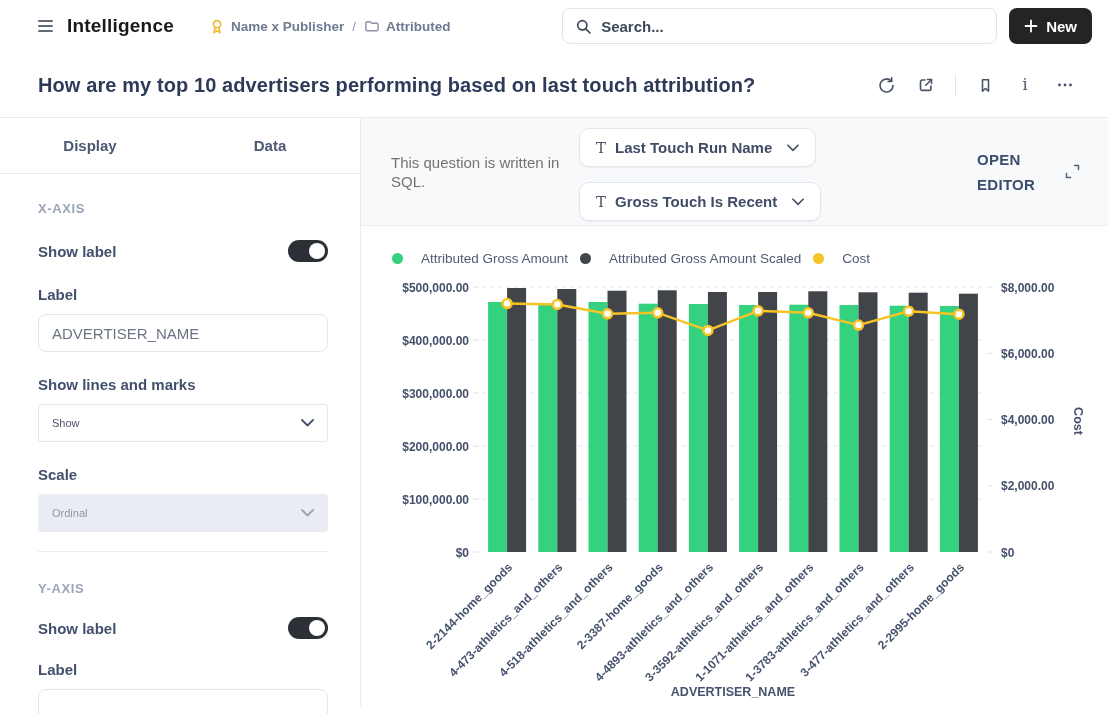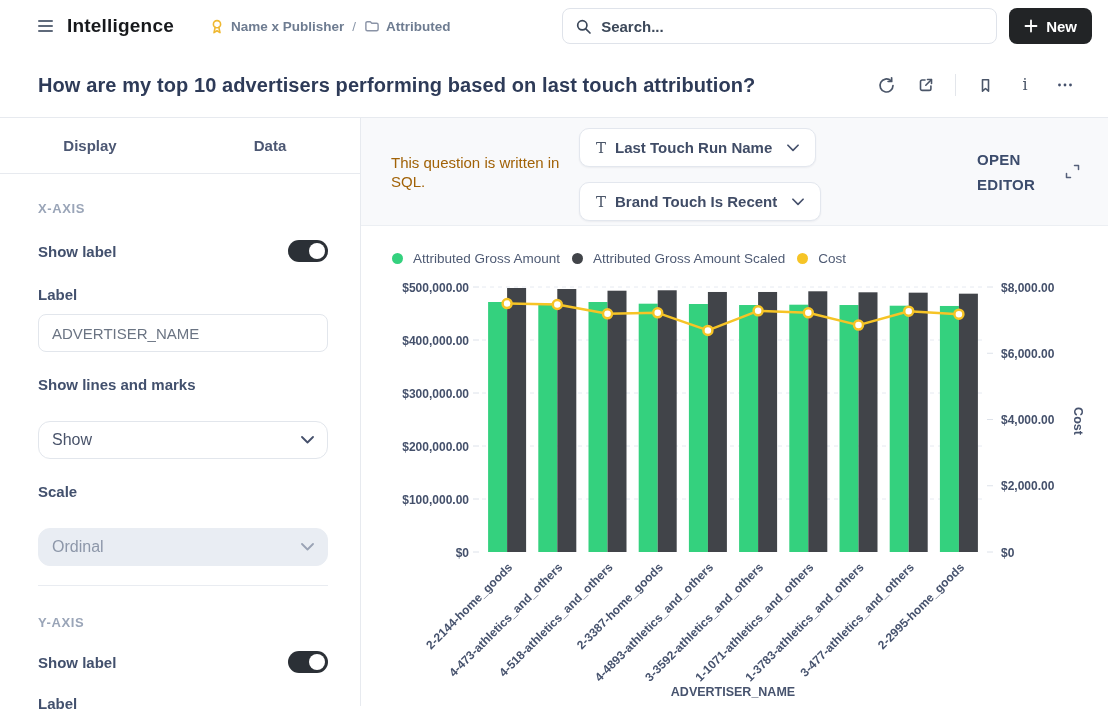--- a/index.html
+++ b/index.html
@@ -47,48 +47,48 @@
   .panel-body { padding:27px 32px 0 38px; }
   .section-h { font-size:13px; font-weight:700; letter-spacing:.6px; color:#9aa5b8; }
   .field-row { display:flex; align-items:center; justify-content:space-between; margin-top:24px; }
   .field-label { font-size:15px; font-weight:700; color:#42506d; }
   .toggle { width:40px; height:22px; border-radius:11px; background:#c9ced6; border:none; position:relative; cursor:pointer; flex:none; }
   .toggle.on { background:#2b3036; }
   .toggle .knob { position:absolute; top:3px; left:3px; width:16px; height:16px; border-radius:50%; background:#fff; transition:left .1s; }
   .toggle.on .knob { left:21px; }
   .text-input { margin-top:11px; width:100%; height:38px; border:1px solid #e2e6ec; border-radius:8px;
     padding:0 13px; font-size:15px; color:#6b7483; font-family:inherit; background:#fff; outline:none; display:block; }
-  .select { margin-top:28px; width:100%; height:38px; border:1px solid #e2e6ec; border-radius:12px;
-    background:#fff; display:flex; align-items:center; padding:0 13px; font-size:16px; color:#49536a; cursor:pointer; }
+  .select { margin-top:11px; width:100%; height:38px; border:1px solid #e2e6ec; border-radius:3px;
+    background:#fff; display:flex; align-items:center; padding:0 13px; font-size:11px; color:#49536a; cursor:pointer; }
   .select .chev { margin-left:auto; color:#45506b; display:flex; }
   .select.disabled { background:#e9edf3; border-color:#e9edf3; color:#8d97a9; cursor:default; }
   .select.disabled .chev { color:#9aa3b5; }
   .hr { border:none; border-top:1px solid #e9ecf1; margin:19px 0 0 0; }
   .mt29 { margin-top:29px; }
   .mt21 { margin-top:21px; }
   .mt22 { margin-top:22px; }
 
   
   .qbar { height:108px; background:#f8f9fb; border-bottom:1px solid #eceff3; display:flex;
     padding:0 28px 0 30px; flex:none; }
-  .sql-notice { width:172px; font-size:15px; line-height:19px; color:#a16207; align-self:center; }
+  .sql-notice { width:172px; font-size:15px; line-height:19px; color:#737373; align-self:center; }
   .pills { display:flex; flex-direction:column; align-items:flex-start; gap:15px; margin-left:16px; padding-top:10px; }
   .pill { height:39px; background:#fff; border:1px solid #e3e7ee; border-radius:10px;
     box-shadow:0 1px 2px rgba(26,41,66,.06); display:flex; align-items:center; padding:0 16px;
     font-size:15px; font-weight:700; color:#404c66; gap:9px; cursor:pointer; font-family:inherit; }
   .pill .t-glyph { font-family:"DejaVu Serif",serif; font-weight:400; font-size:15px; color:#4a5568; }
   .pill .chev { margin-left:6px; display:flex; color:#45506b; }
   .open-editor { margin-left:auto; display:flex; align-items:center; gap:26px; background:none; border:none; cursor:pointer; }
   .open-editor .oe-label { width:62px; text-align:left; font-size:15px; font-weight:700; color:#3c4c6c;
     line-height:25px; letter-spacing:.3px; font-family:inherit; }
 
   
   .chart-card { flex:1; background:#fff; position:relative; }
   .legend { display:flex; align-items:center; gap:12px; padding:25px 0 0 31px; height:39px; }
-  .legend-item { display:flex; align-items:center; gap:10px; font-size:13.5px; color:#4f5b74; cursor:pointer; }
+  .legend-item { display:flex; align-items:center; gap:18px; font-size:13.5px; color:#4f5b74; cursor:pointer; }
   .legend-dot { width:11px; height:11px; border-radius:50%; flex:none; }
   #chart-svg { display:block; margin-top:6px; }
   .tick { font:700 12px "Liberation Sans","DejaVu Sans",sans-serif; fill:#44506b; }
   .xcat { font:600 12px "Liberation Sans","DejaVu Sans",sans-serif; fill:#47536e; }
   .axis-title { font:700 12.5px "Liberation Sans","DejaVu Sans",sans-serif; fill:#47536e; }
 </style>
 </head>
 <body>
 
 <header class="topnav">
@@ -242,21 +242,21 @@
           <span class="t-glyph">T</span>
           <span>Last Touch Run Name</span>
           <span class="chev">
             <svg width="12" height="8" viewBox="0 0 13 8" fill="none" stroke="currentColor" stroke-width="1.8" stroke-linecap="round" stroke-linejoin="round">
                 <path d="M1 1l5.5 5.5L12 1"></path>
               </svg>
           </span>
         </button>
         <button class="pill">
           <span class="t-glyph">T</span>
-          <span>Brand Touch Is Recent</span>
+          <span>Gross Touch Is Recent</span>
           <span class="chev">
             <svg width="12" height="8" viewBox="0 0 13 8" fill="none" stroke="currentColor" stroke-width="1.8" stroke-linecap="round" stroke-linejoin="round">
                 <path d="M1 1l5.5 5.5L12 1"></path>
               </svg>
           </span>
         </button>
       </div>
       <button class="open-editor">
         <span class="oe-label">OPEN EDITOR</span>
         <span style="display:flex">

